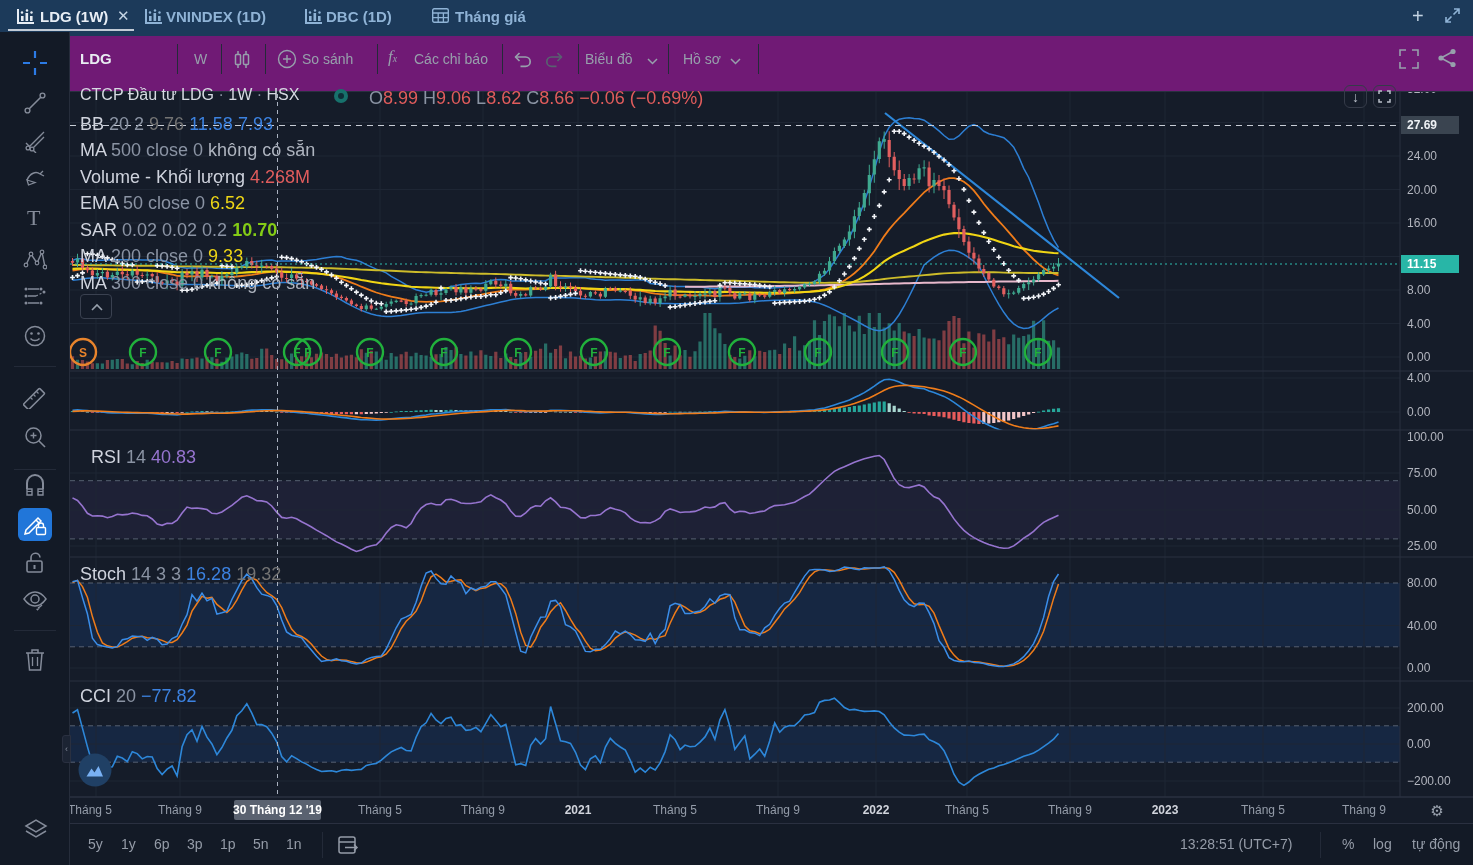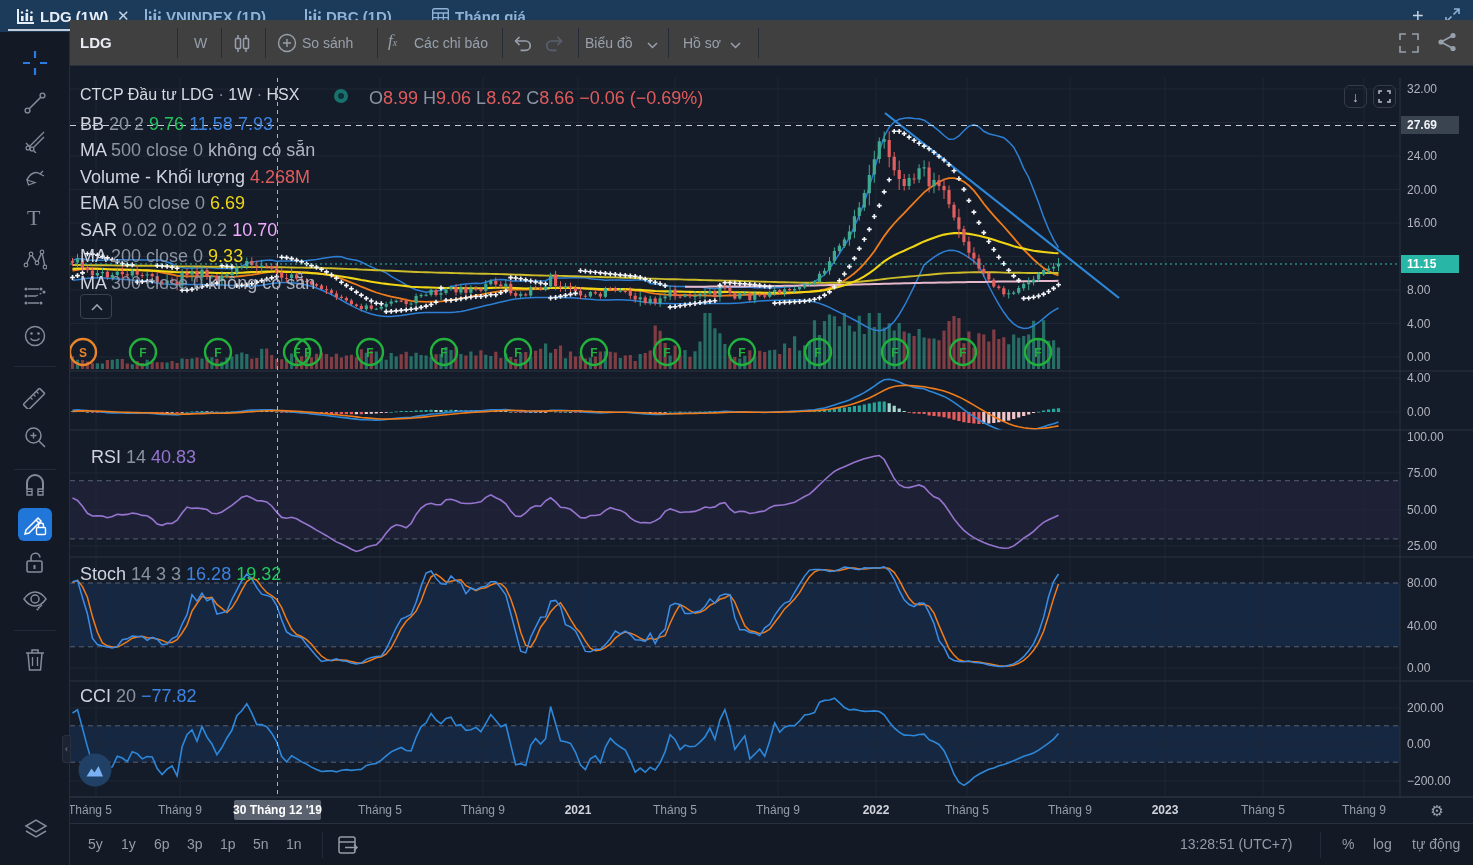--- a/index.html
+++ b/index.html
@@ -1,28 +1,28 @@
 <!DOCTYPE html>
 <html><head><meta charset="utf-8"><style>
 *{margin:0;padding:0;box-sizing:border-box}
 html,body{width:1473px;height:865px;overflow:hidden;background:#151c29;font-family:"Liberation Sans",sans-serif}
 #page{position:relative;width:1473px;height:865px}
 .abs{position:absolute}
 #tabbar{left:0;top:0;width:1473px;height:44px;background:#1c3a5a}
 .tab{position:absolute;top:0;height:32px;display:flex;align-items:center;font-size:15px;color:#8fb3d6;font-weight:bold}
-#toolbar{left:70px;top:20px;width:1403px;height:46px;background:#404040;border-bottom:1px solid #2a3040;color:#97a0ac;font-size:14px}
+#toolbar{left:70px;top:36px;width:1403px;height:56px;background:#701a75;border-bottom:1px solid #2a3040;color:#97a0ac;font-size:14px}
 .tsep{position:absolute;top:8px;height:30px;width:1px;background:#232a38}
 #sidebar{left:0;top:32px;width:70px;height:833px;background:#131a26;border-right:1px solid #262d3b}
 .ssep{position:absolute;left:14px;width:42px;height:1px;background:#232a38}
 #botbar{left:70px;top:823px;width:1403px;height:42px;background:#131a26;border-top:1px solid #2a3040;color:#959ca8;font-size:14px}
 .leg{position:absolute;font-size:18px;color:#cfd3dd;white-space:nowrap;z-index:3}
 .leg .p{color:#8a93a3}
 .leg .na{color:#aeb4bf}
 .ttl{font-size:16px}
-.red{color:#e05c5c}.yel{color:#eed616}.blu{color:#3c82e0}.org{color:#22c55e}.wht{color:#f0abfc;font-weight:normal}.pur{color:#9674cf}
+.red{color:#e05c5c}.yel{color:#eed616}.blu{color:#3c82e0}.org{color:#737373}.wht{color:#84cc16;font-weight:bold}.pur{color:#9674cf}
 </style></head>
 <body>
 <div id="page">
 <svg id="chart" width="1403" height="745" viewBox="0 0 1403 745" style="position:absolute;left:70px;top:78px">
       <rect x="0" y="0" width="1403" height="745" fill="#151c29"></rect>
       <rect x="0" y="402.7" width="1330" height="58.2" fill="rgba(126,87,194,0.09)"></rect>
       <rect x="0" y="505.0" width="1330" height="63.8" fill="rgba(33,100,200,0.16)"></rect>
       <rect x="0" y="647.8" width="1330" height="36.5" fill="rgba(33,100,200,0.16)"></rect>
       <line x1="26" y1="0" x2="26" y2="719" stroke="#1e2634" stroke-width="1"></line>
       <line x1="110" y1="0" x2="110" y2="719" stroke="#1e2634" stroke-width="1"></line>
@@ -393,21 +393,21 @@
     </div>
 <div class="leg ttl" style="left:80px;top:86px;color:#d6dae2">CTCP Đầu tư LDG <span class="p">·</span> 1W <span class="p">·</span> HSX</div>
     <svg class="abs" style="left:333px;top:88px;z-index:3" width="16" height="16" viewBox="0 0 16 16">
       <circle cx="8" cy="8" r="7" fill="#17716c"></circle>
       <circle cx="8" cy="8" r="3" fill="#0e2e38"></circle>
     </svg>
     <div class="leg" style="left:369px;top:88px"><span class="p">O</span><span class="red">8.99 </span><span class="p">H</span><span class="red">9.06 </span><span class="p">L</span><span class="red">8.62 </span><span class="p">C</span><span class="red">8.66 </span><span class="red">−0.06 (−0.69%)</span></div>
     <div class="leg" style="left:80px;top:114px">BB <span class="p">20 2</span> <span class="org">9.76</span> <span class="blu">11.58</span> <span class="blu">7.93</span></div>
     <div class="leg" style="left:80px;top:140px">MA <span class="p">500 close 0</span> <span class="na">không có sẵn</span></div>
     <div class="leg" style="left:80px;top:167px">Volume - Khối lượng <span class="red">4.268M</span></div>
-    <div class="leg" style="left:80px;top:193px">EMA <span class="p">50 close 0</span> <span class="yel">6.69</span></div>
+    <div class="leg" style="left:80px;top:193px">EMA <span class="p">50 close 0</span> <span class="yel">6.52</span></div>
     <div class="leg" style="left:80px;top:220px">SAR <span class="p">0.02 0.02 0.2</span> <span class="wht">10.70</span></div>
     <div class="leg" style="left:80px;top:246px">MA <span class="p">200 close 0</span> <span class="yel">9.33</span></div>
     <div class="leg" style="left:80px;top:273px">MA <span class="p">300 close 0</span> <span class="na">không có sẵn</span></div>
     <div class="abs" style="left:80px;top:294px;width:32px;height:25px;background:#141b28;border:1px solid #3a4150;border-radius:4px;z-index:3"><svg style="margin:8px 0 0 10px" width="12" height="8" viewBox="0 0 12 8">
         <path d="M1 7l5-5 5 5" stroke="#97a0ac" stroke-width="1.6" fill="none"></path>
       </svg></div>
     <div class="leg" style="left:91px;top:447px">RSI <span class="p">14</span> <span class="pur">40.83</span></div>
     <div class="leg" style="left:80px;top:564px">Stoch <span class="p">14 3 3</span> <span class="blu">16.28</span> <span class="org">19.32</span></div>
     <div class="leg" style="left:80px;top:686px">CCI <span class="p">20</span> <span class="blu">−77.82</span></div>
     <div class="abs" style="left:1344px;top:85px;width:23px;height:23px;border:1.5px solid #353b49;border-radius:6px;z-index:3;text-align:center;color:#b9bfc9;font-size:14px;line-height:22px">↓</div>

